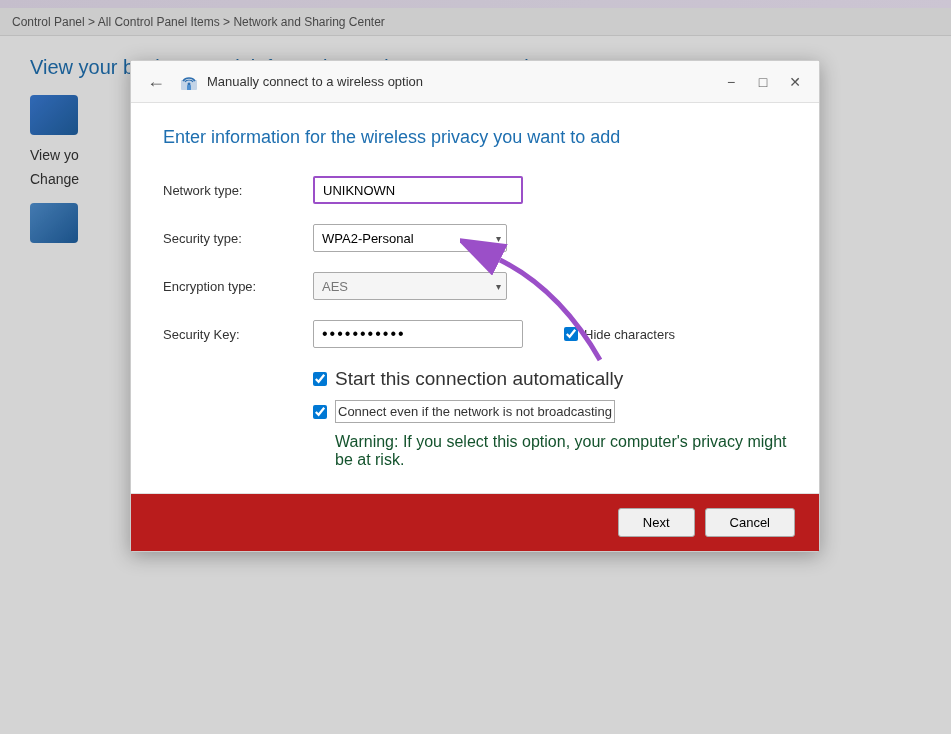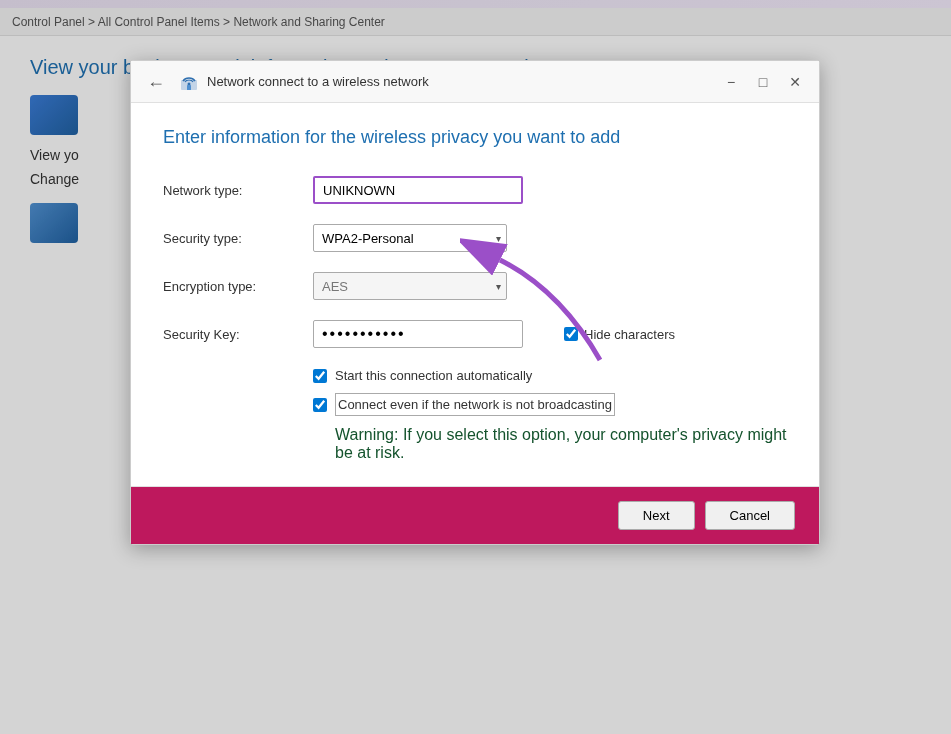--- a/index.html
+++ b/index.html
@@ -232,21 +232,21 @@
     }
 
     .checkbox-row {
       display: flex;
       align-items: center;
       gap: 8px;
       margin-bottom: 10px;
     }
 
     .checkbox-label {
-      font-size: 13px;
+      font-size: 19px;
       color: #333;
     }
 
     .checkbox-label-outlined {
       font-size: 13px;
       color: #333;
       border: 1px solid #aaa;
       padding: 3px 2px;
     }
 
@@ -257,21 +257,21 @@
       margin-top: 4px;
     }
 
     
     .dialog-footer {
       padding: 14px 24px;
       border-top: 1px solid #e0e0e0;
       display: flex;
       justify-content: flex-end;
       gap: 10px;
-      background: #be185d;
+      background: #b91c1c;
     }
 
     .footer-btn {
       padding: 6px 24px;
       font-size: 13px;
       font-family: inherit;
       border-radius: 3px;
       cursor: pointer;
       border: 1px solid #aaa;
       background: #f0f0f0;
@@ -319,21 +319,21 @@
 
       <svg class="dialog-icon" viewBox="0 0 20 20" xmlns="http://www.w3.org/2000/svg">
         <rect x="2" y="8" width="16" height="10" rx="1" fill="#4a80c0" opacity="0.3"></rect>
         <path d="M10 6 Q6 6 4 9" stroke="#3070b0" stroke-width="1.5" fill="none"></path>
         <path d="M10 6 Q14 6 16 9" stroke="#3070b0" stroke-width="1.5" fill="none"></path>
         <path d="M10 8 Q7 8 6 10" stroke="#3070b0" stroke-width="1.2" fill="none"></path>
         <path d="M10 8 Q13 8 14 10" stroke="#3070b0" stroke-width="1.2" fill="none"></path>
         <circle cx="10" cy="12" r="1.5" fill="#3070b0"></circle>
         <rect x="8" y="13" width="4" height="5" rx="0.5" fill="#5090d0"></rect>
       </svg>
-      <span class="dialog-title-text">Network connect to a wireless network</span>
+      <span class="dialog-title-text">Manually connect to a wireless option</span>
     </div>
     <div class="titlebar-controls">
       <button class="titlebar-btn">−</button>
       <button class="titlebar-btn">□</button>
       <button class="titlebar-btn close-btn">✕</button>
     </div>
   </div>
 
   <div class="dialog-body">
     <div class="dialog-heading">Enter information for the wireless privacy you want to add</div>

